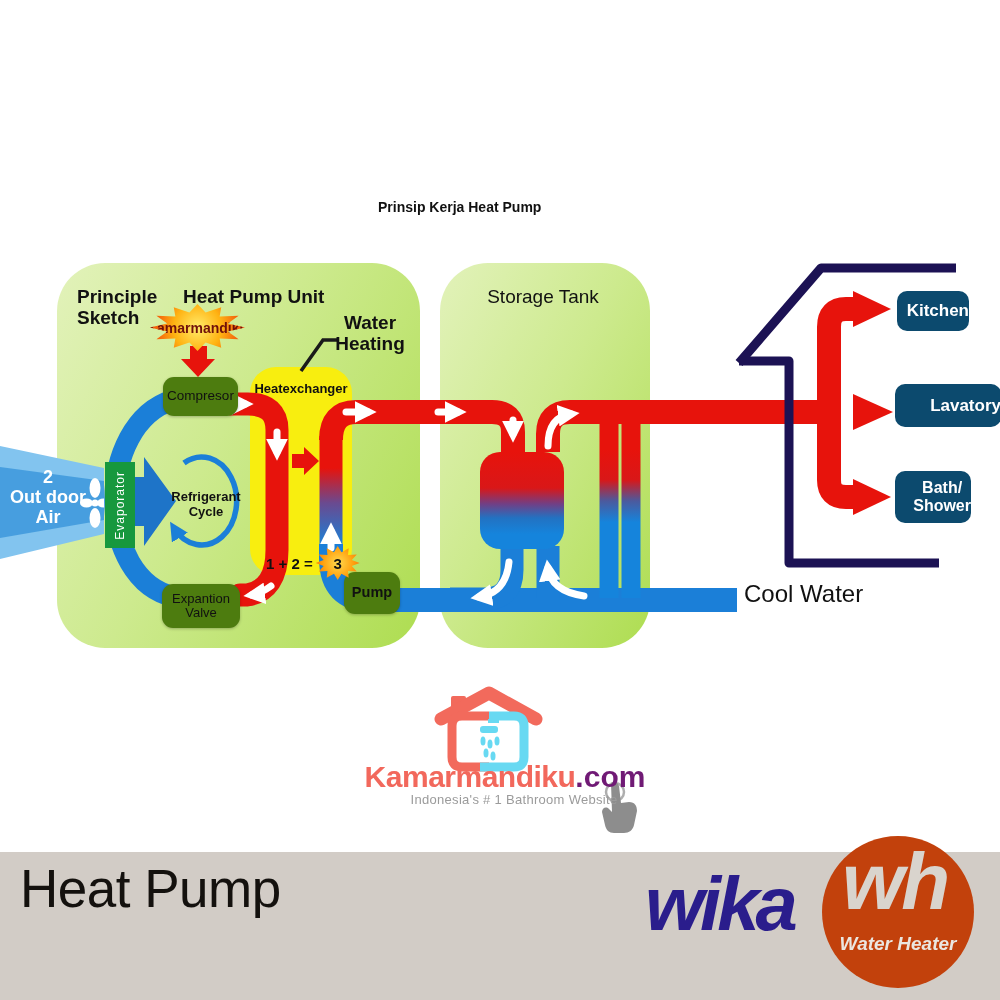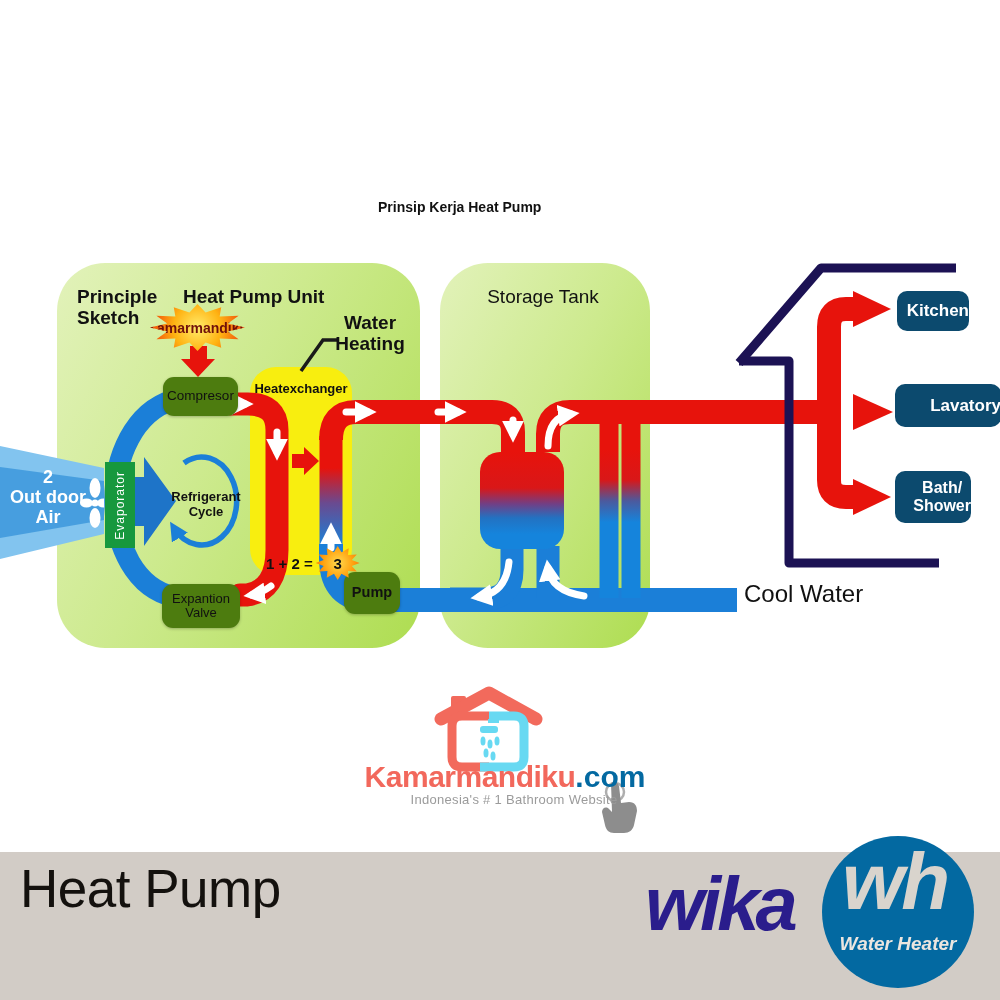--- a/index.html
+++ b/index.html
@@ -41,31 +41,31 @@
   .evap{position:absolute;left:105px;top:462px;width:30px;height:86px;background:#17983e;
         z-index:2;display:flex;align-items:center;justify-content:center;}
   .evap span{writing-mode:vertical-rl;transform:rotate(180deg);color:#fff;font-size:12px;
         letter-spacing:1px;}
   .outdoor{position:absolute;left:0px;top:468px;width:96px;z-index:3;color:#fff;
         font-weight:700;font-size:18px;text-align:center;line-height:1.1;}
   
   .brandline{position:absolute;left:355px;top:760px;width:300px;z-index:3;
         display:flex;justify-content:center;align-items:baseline;}
   .brandline .b1{font-size:30px;font-weight:800;color:#f2685c;letter-spacing:-.5px;}
-  .brandline .b2{font-size:30px;font-weight:800;color:#0369a1;}
+  .brandline .b2{font-size:30px;font-weight:800;color:#701a75;}
   .tagline{position:absolute;left:398px;top:792px;width:232px;text-align:center;z-index:3;
         font-size:13px;color:#9b9b9b;letter-spacing:.3px;}
   
   .footer{position:absolute;left:0;top:852px;width:1000px;height:172px;background:#d2ccc6;z-index:4;}
   .f-title{position:absolute;left:20px;top:6px;font-size:53px;color:#14110e;letter-spacing:-.5px;}
   .f-sub{position:absolute;left:22px;top:73px;font-size:33px;color:#14110e;}
   .wika{position:absolute;left:645px;top:8px;font-size:76px;font-style:italic;font-weight:800;
         color:#2a1d8c;letter-spacing:-4px;z-index:5;}
   .wh-circle{position:absolute;left:822px;top:-16px;width:152px;height:152px;border-radius:50%;
-        background:#0369a1;z-index:6;}
+        background:#c2410c;z-index:6;}
   .wh-circle .wh{position:absolute;left:20px;top:0px;font-size:80px;font-style:italic;
         font-weight:800;color:#d9d4cd;letter-spacing:-3px;}
   .wh-circle .wht{position:absolute;left:0;top:97px;width:100%;text-align:center;
         font-size:19px;font-style:italic;font-weight:800;color:#ebe6e0;}
 </style>
 </head>
 <body>
 
 <div class="stage">
 

